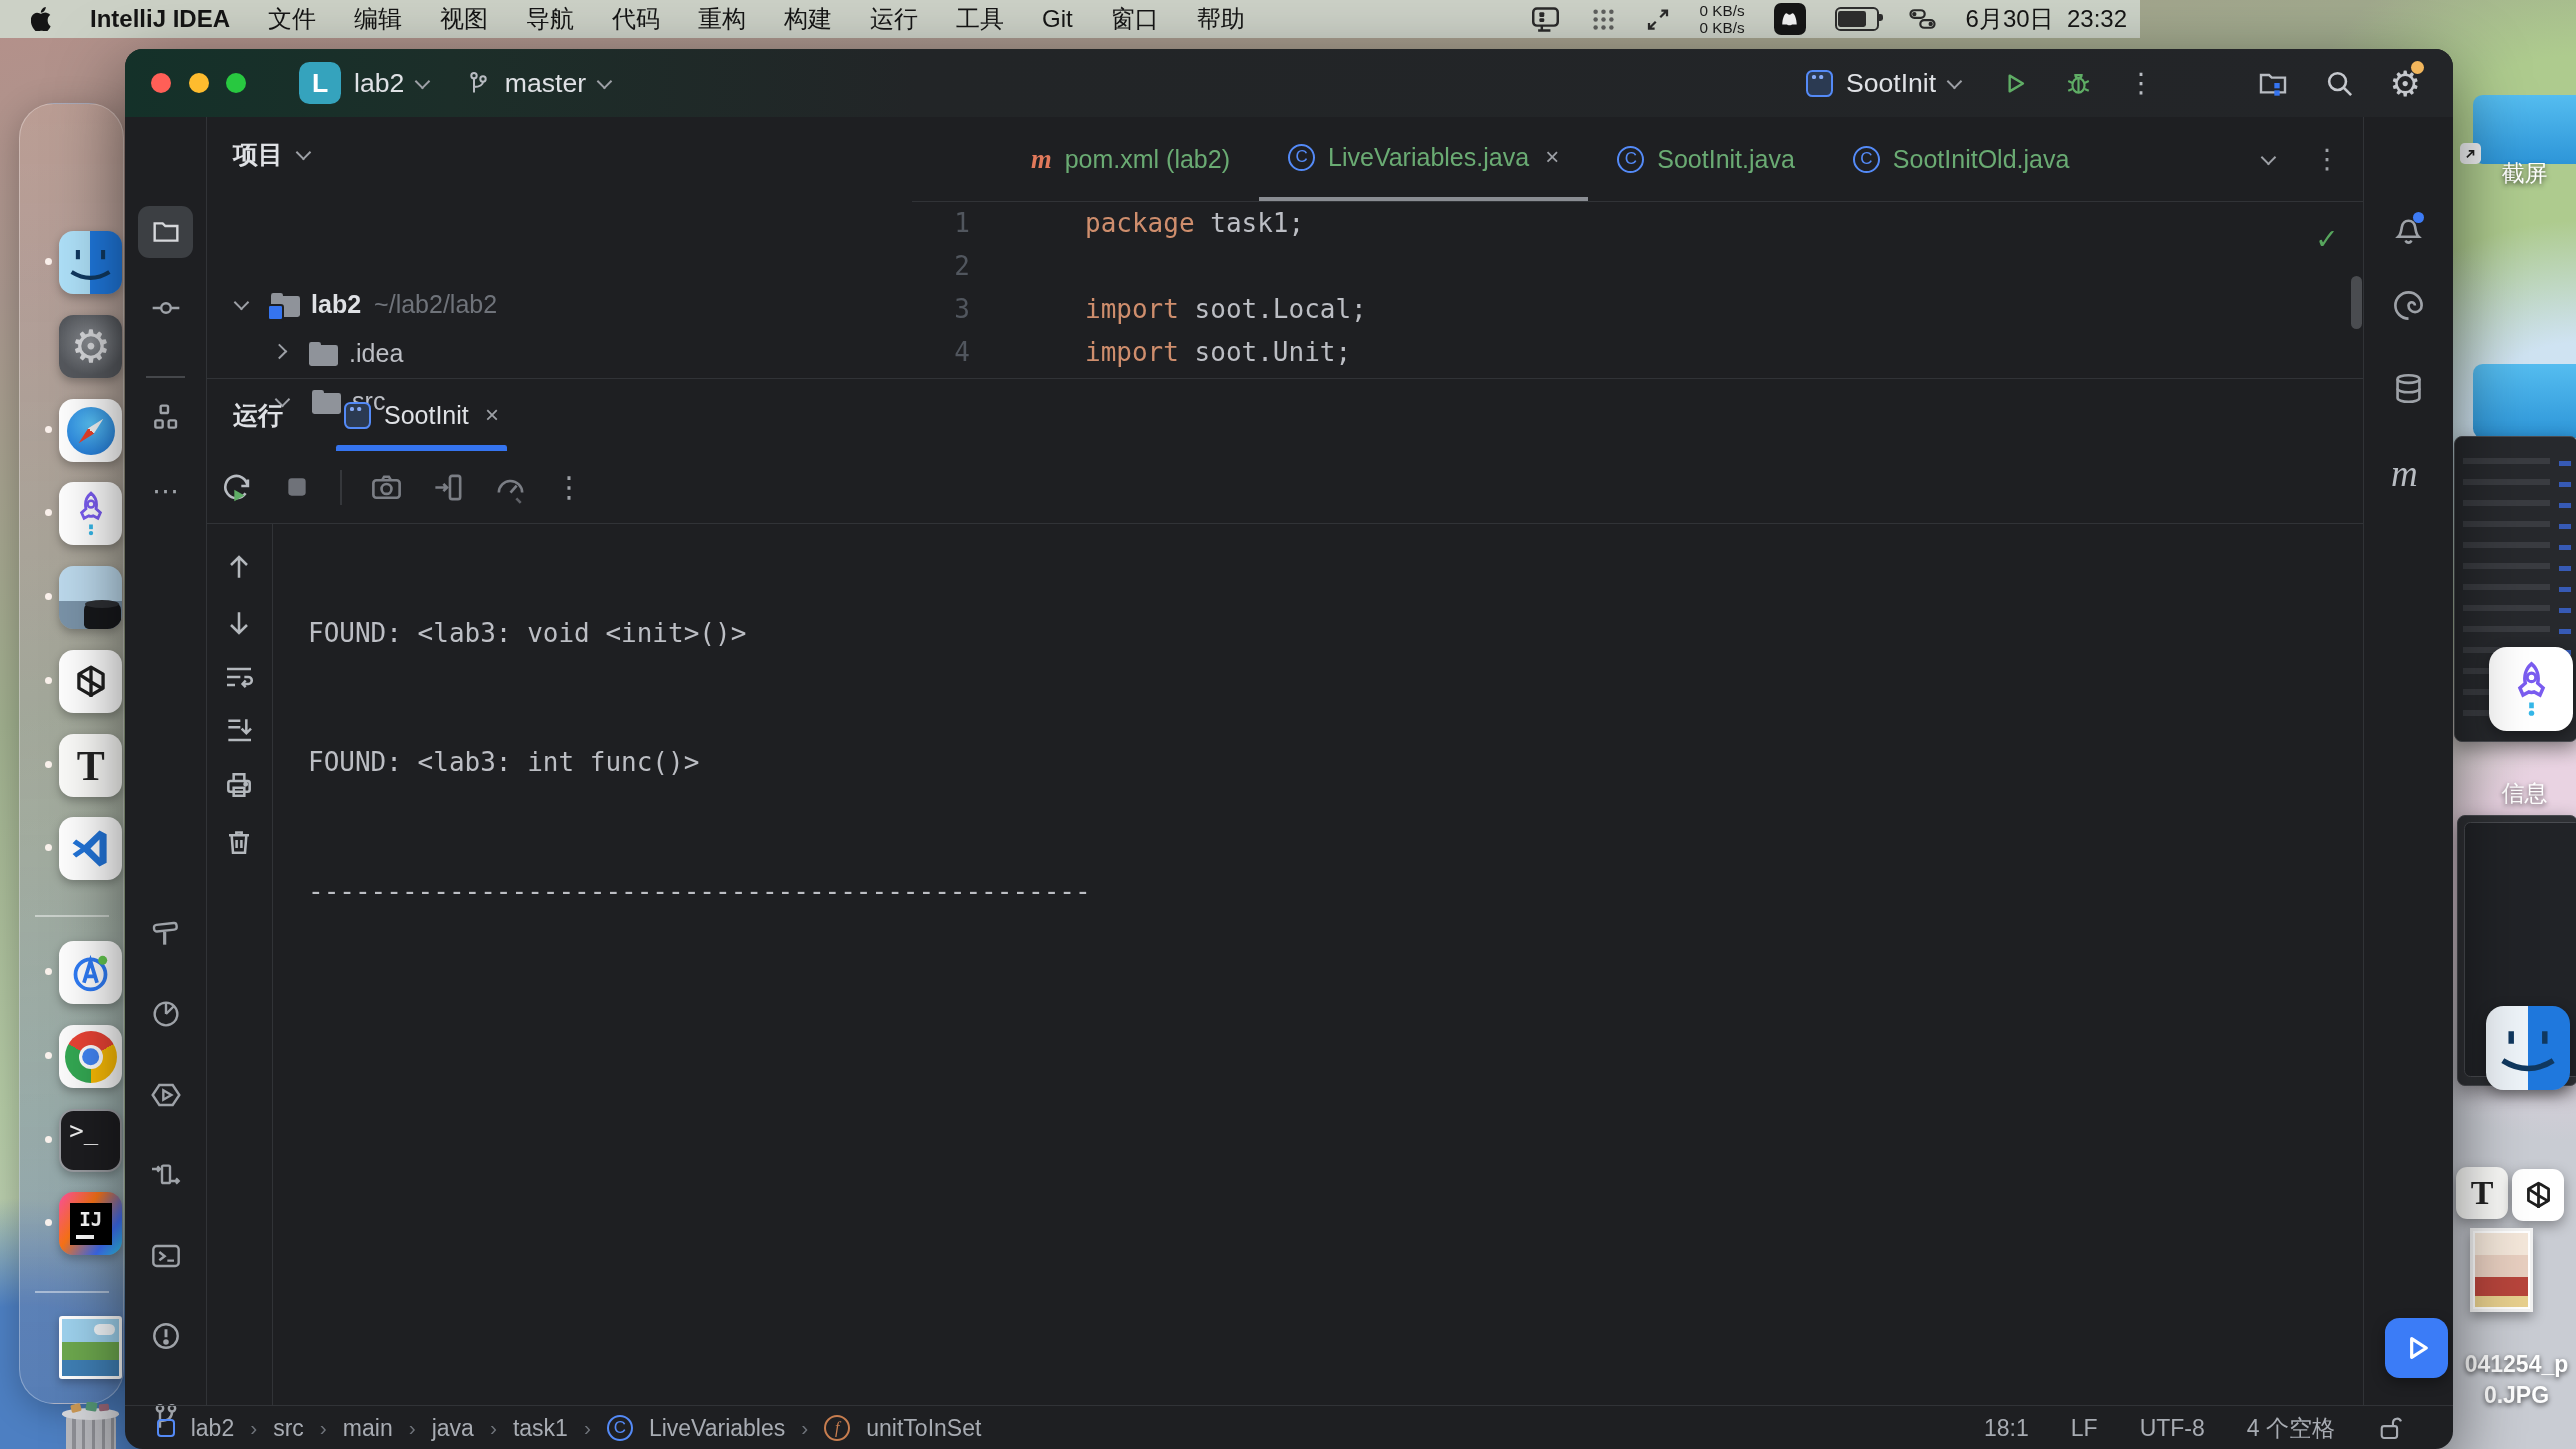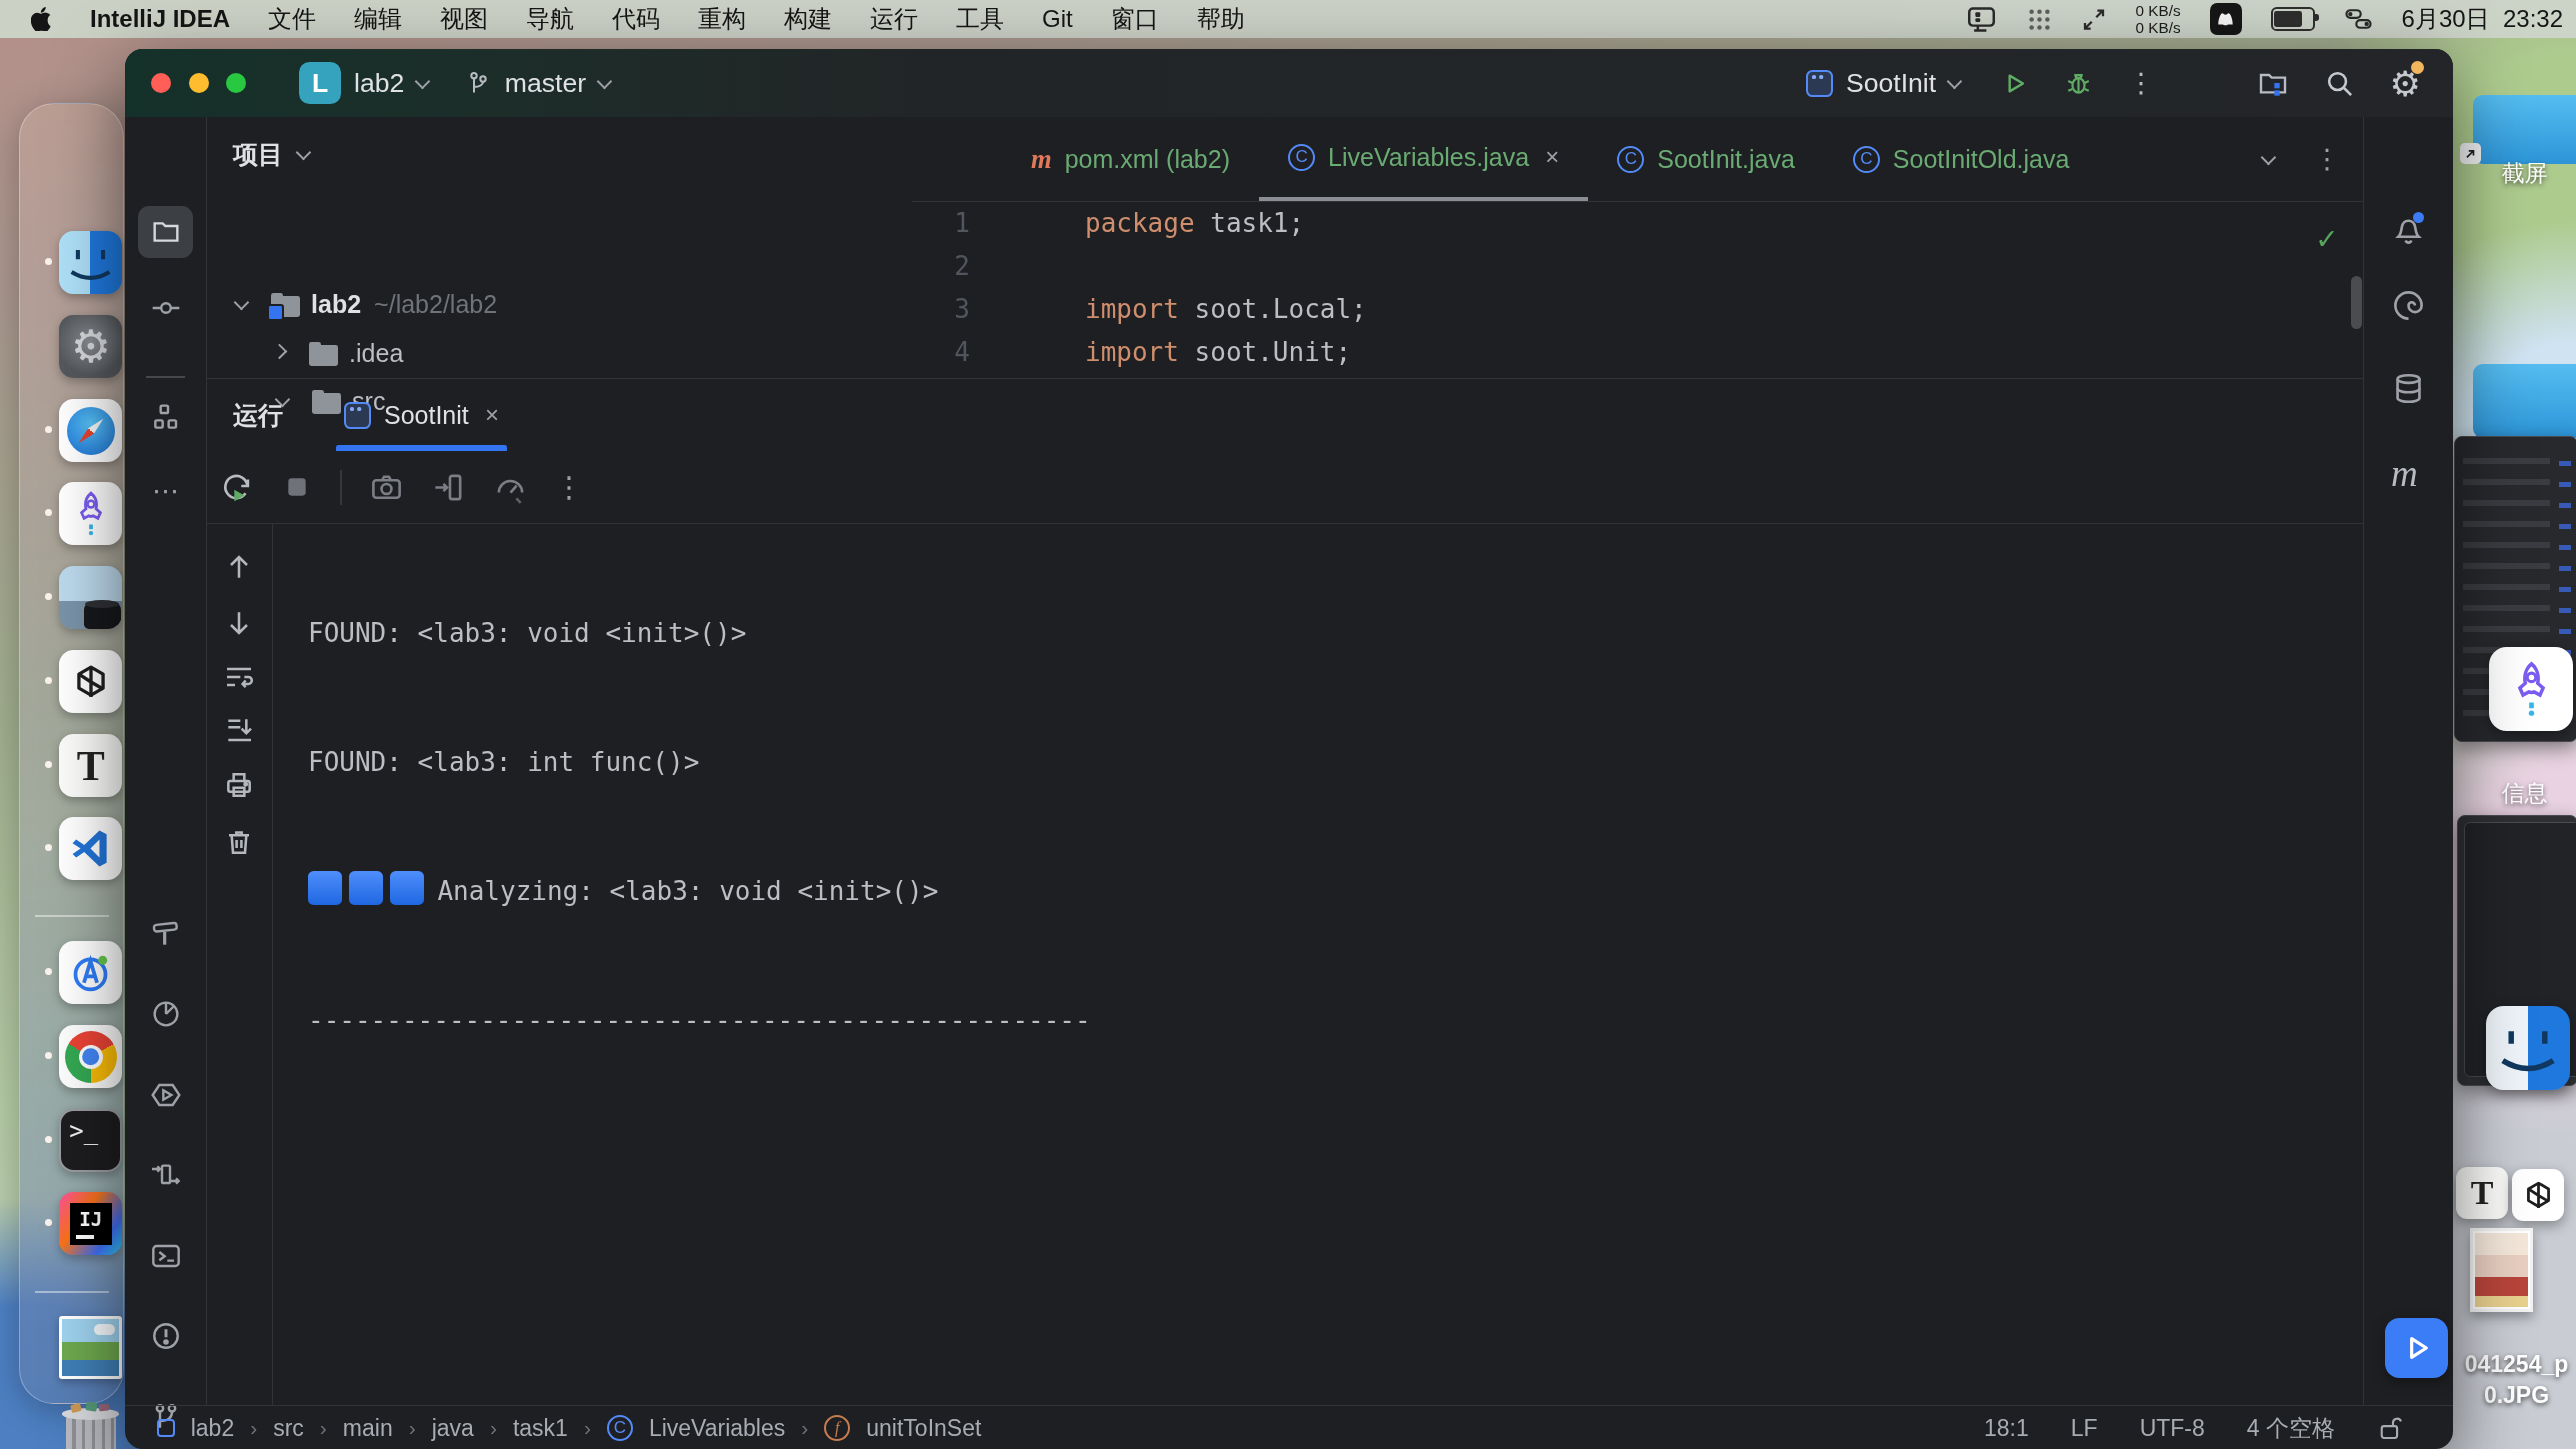--- a/index.html
+++ b/index.html
@@ -9,21 +9,21 @@
   
   #wallpaper{left:0;top:0;width:2576px;height:1449px;
     background:
       radial-gradient(419px 338px at 1% 99%, #4d7fc2 0 38%, rgba(77,127,194,0) 70%),
       radial-gradient(338px 306px at 100% 30%, #cfe3f2 0 30%, rgba(207,227,242,0) 70%),
       radial-gradient(403px 338px at 100% 12%, #aecb8e 0 35%, rgba(174,203,142,0) 72%),
       radial-gradient(419px 419px at 100% 60%, #e9d3e2 0 25%, rgba(233,211,226,0) 65%),
       radial-gradient(499px 451px at 100% 88%, #c9ccd3 0 45%, rgba(201,204,211,0) 78%),
       linear-gradient(165deg,#b5908a 0%,#a8968d 14%,#9fae8d 34%,#b3c9a4 52%,#c5d2c0 70%,#b9c3cc 88%,#9fb0c6 100%);}
   
-  #menubar{left:0;top:0;width:2576px;height:38px;background:rgba(205,211,201,.96);
+  #menubar{left:0;top:0;width:2140px;height:38px;background:rgba(205,211,201,.96);
     display:flex;align-items:center;color:#151515;font-size:24px;}
   #menubar .left{display:flex;align-items:center;gap:38px;padding-left:31px;}
   #menubar .right{margin-left:auto;display:flex;align-items:center;gap:29px;padding-right:13px;}
   .mb-app{font-weight:bold;}
   .mb-item{white-space:nowrap;}
   .netspeed{font-size:15.3px;line-height:17px;text-align:right;color:#1c1c1c;}
   .mb-date{font-size:24px;white-space:nowrap;}
   .clash{width:32px;height:32px;border-radius:7.2px;background:#161616;display:flex;align-items:center;justify-content:center;}
   .battery{width:40px;height:19.3px;border:2.4px solid #2e2e2e;border-radius:5.6px;position:relative;}
   .battery:after{content:"";position:absolute;right:-6.4px;top:4.8px;width:4px;height:7.2px;background:#2e2e2e;border-radius:0 2.4px 2.4px 0;}
@@ -661,21 +661,20 @@
           </span>
         <span class="cticon" style="top:299px">
             <svg width="32" height="32" viewBox="0 0 24 24" fill="none" stroke="#b4b8bd" stroke-width="1.9">
               <path d="M4.5 7h15M10 7V4.8h4V7M6.5 7l1 13h9l1-13M10.2 10.5v6M13.8 10.5v6"></path>
             </svg>
           </span>
       </div>
       <div id="cout">
         <div class="cl"><span>FOUND: &lt;lab3: void &lt;init&gt;()&gt;</span></div>
         <div class="cl"><span>FOUND: &lt;lab3: int func()&gt;</span></div>
-        <div class="cl"><span class="bsq"></span><span class="bsq"></span><span class="bsq last"></span><span>Analyzing: &lt;lab3: void &lt;init&gt;()&gt;</span></div>
         <div class="cl"><span>--------------------------------------------------</span></div>
         
         
         
         
         
         
         
         
         

